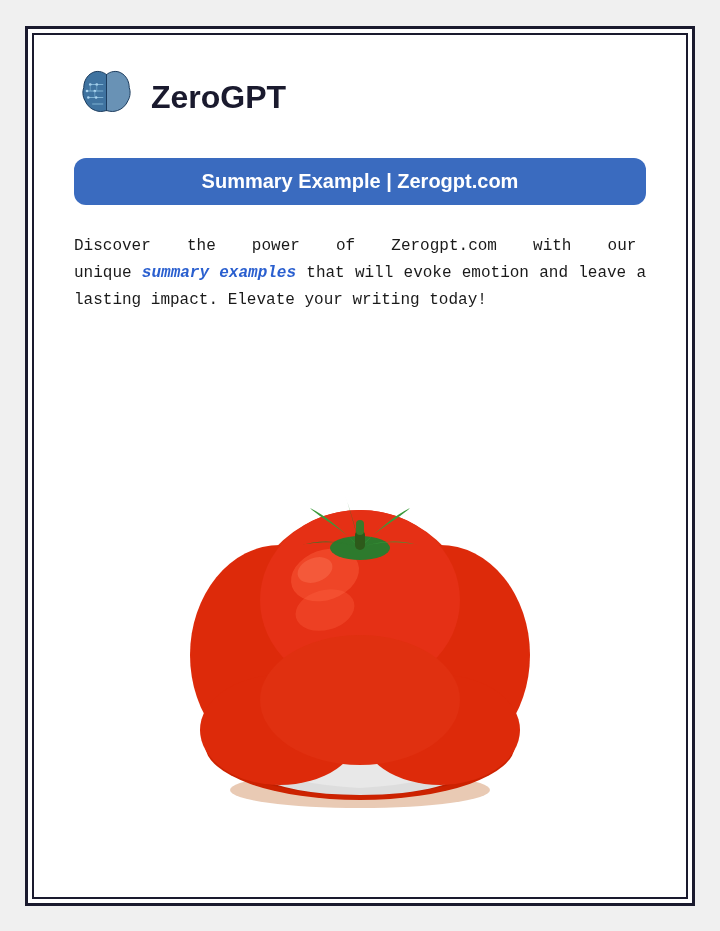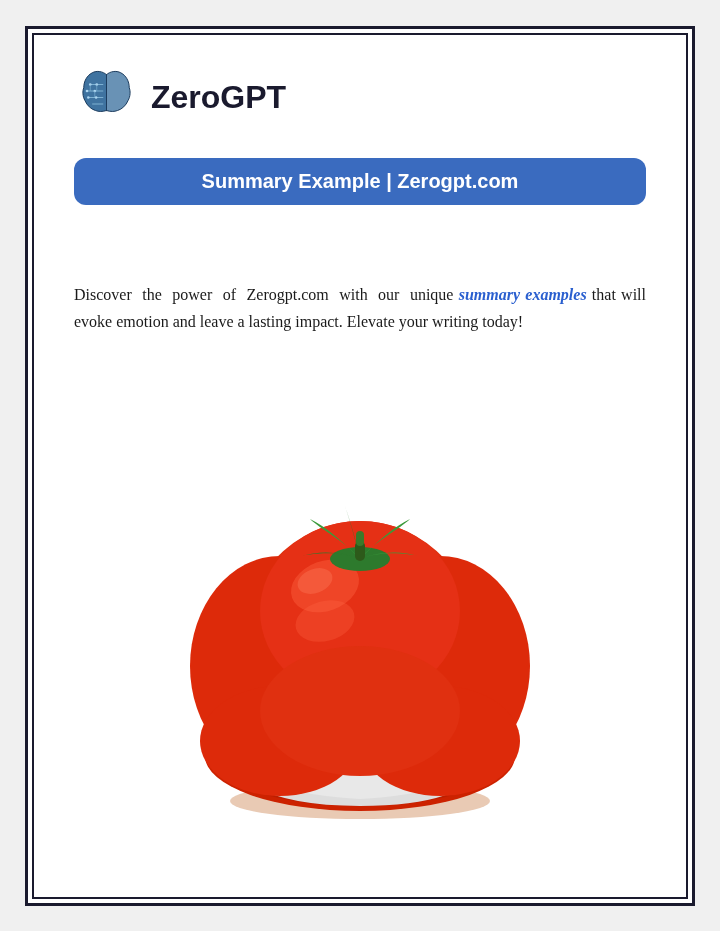--- a/index.html
+++ b/index.html
@@ -65,23 +65,22 @@
       font-weight: bold;
       font-family: Arial, sans-serif;
     }
 
     .description {
       width: 100%;
       font-size: 16px;
       line-height: 1.7;
       color: #1a1a1a;
       text-align: justify;
-      font-family: Liberation Serif, serif;
+      font-family: Liberation Mono, monospace;
       margin-bottom: 30px;
-      margin-top: 48px;
     }
 
     .description .highlight {
       color: #2a5fcf;
       font-style: italic;
       font-weight: bold;
     }
 
     .tomato-area {
       width: 100%;

